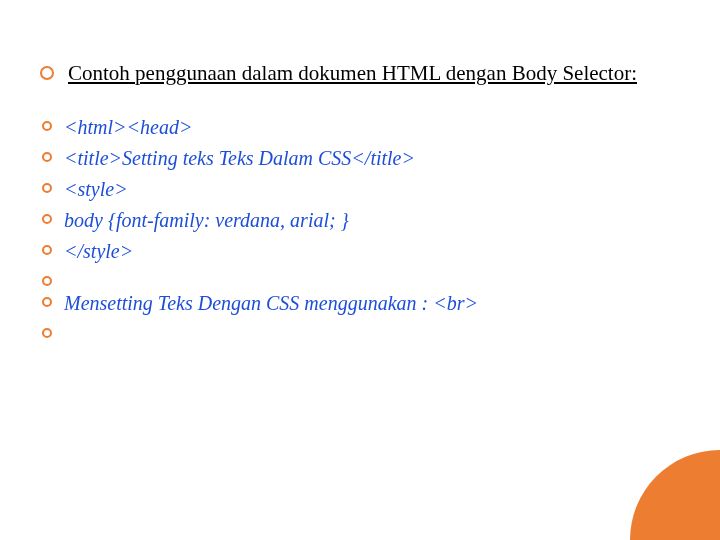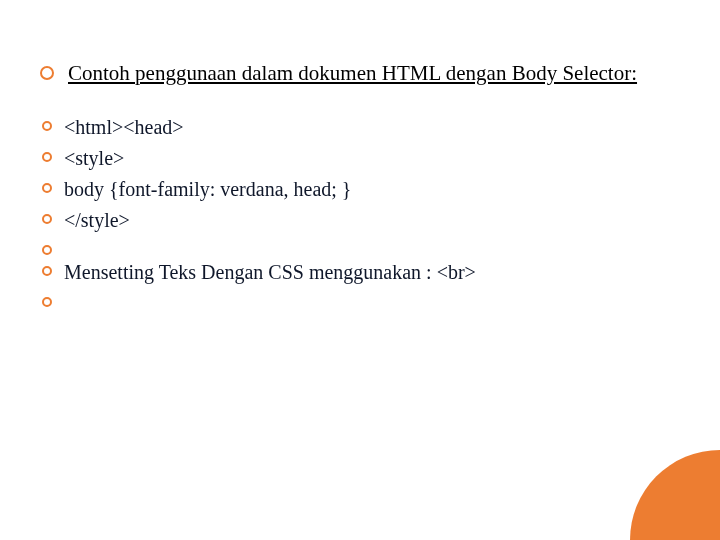--- a/index.html
+++ b/index.html
@@ -52,21 +52,22 @@
   }
   .header-text {
     font-size: 21px;
     line-height: 1.25;
     color: #000;
     text-decoration: underline;
   }
   .item-text {
     font-size: 20px;
     line-height: 1.35;
-    color: #0f172a;
+    color: #1d4ed8;
+    font-style: italic;
   }
   .corner {
     position: absolute;
     right: -90px;
     bottom: -90px;
     width: 180px;
     height: 180px;
     background: #ed7d31;
     border-radius: 50%;
   }
@@ -80,25 +81,29 @@
     <span class="bullet-big"></span>
     <span class="header-text">Contoh penggunaan dalam dokumen HTML dengan Body Selector:</span>
   </div>
 
   <div class="row">
     <span class="bullet-small"></span>
     <span class="item-text">&lt;html&gt;&lt;head&gt;</span>
   </div>
   <div class="row">
     <span class="bullet-small"></span>
+    <span class="item-text">&lt;title&gt;Setting teks Teks Dalam CSS&lt;/title&gt;</span>
+  </div>
+  <div class="row">
+    <span class="bullet-small"></span>
     <span class="item-text">&lt;style&gt;</span>
   </div>
   <div class="row">
     <span class="bullet-small"></span>
-    <span class="item-text">body {font-family: verdana, head; }</span>
+    <span class="item-text">body {font-family: verdana, arial; }</span>
   </div>
   <div class="row">
     <span class="bullet-small"></span>
     <span class="item-text">&lt;/style&gt;</span>
   </div>
   <div class="row">
     <span class="bullet-small"></span>
   </div>
   <div class="row">
     <span class="bullet-small"></span>

